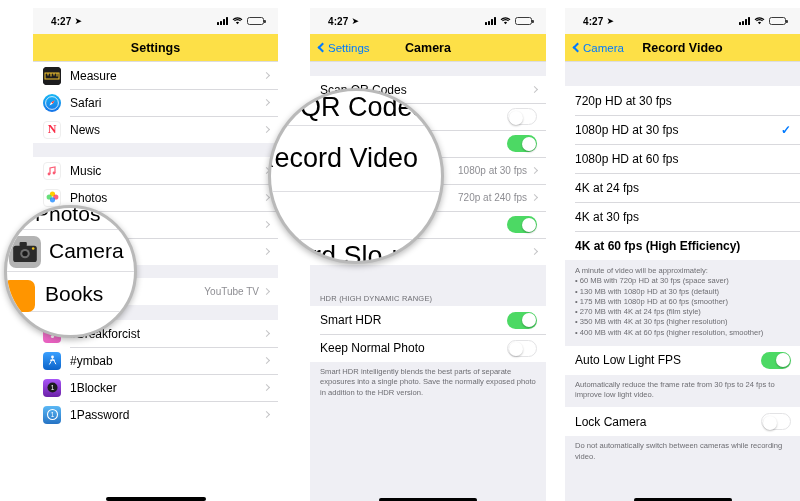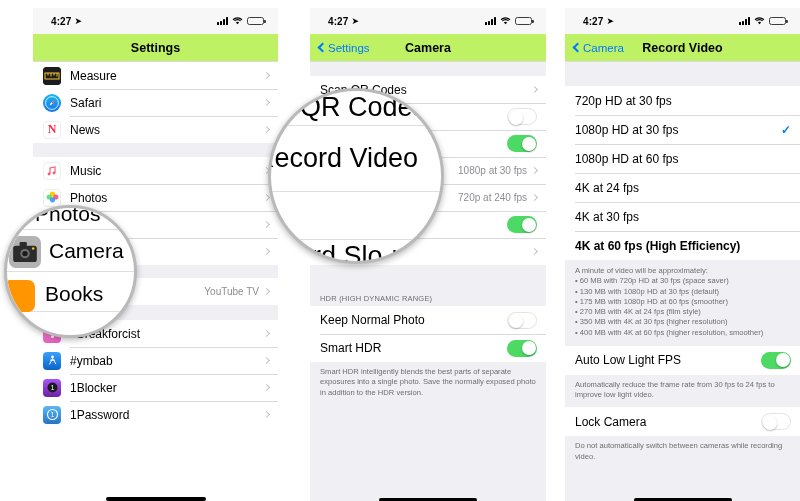--- a/index.html
+++ b/index.html
@@ -45,21 +45,21 @@
     position:relative; padding:1px;
   }
   .batt::after {
     content:""; position:absolute; right:-2.5px; top:2.5px;
     width:1.5px; height:3px; background:#3c3c3c; border-radius:0 1px 1px 0;
   }
   .batt .fill { height:100%; background:#4cd964; border-radius:1px; }
 
   
   .navbar {
-    height: 28px; background:#bef264; position: relative;
+    height: 28px; background:#fde047; position: relative;
     display:flex; align-items:center;
     border-bottom: 0.5px solid #dcdce0;
   }
   .nav-title {
     position:absolute; left:0; right:0; text-align:center;
     font-size:12.5px; font-weight:700; color:#000;
   }
   .nav-back {
     display:flex; align-items:center; gap:1px;
     margin-left:9px; color:#007aff; font-size:11.5px; z-index:2;
@@ -406,28 +406,28 @@
           <span class="lbl">Formats</span>
           <span class="chev-r"></span>
         </div>
       </div>
 
       <div class="gap" style="height:25px;"></div>
       <div class="sec-hd">HDR (HIGH DYNAMIC RANGE)</div>
 
       <div class="grp">
         <div class="row noicon" style="height:28px;">
+          <span class="lbl">Smart HDR</span>
+          <span class="tgl on">
+              <span class="knob"></span>
+            </span>
+        </div>
+        <div class="row noicon" style="height:28px;">
           <span class="lbl">Keep Normal Photo</span>
           <span class="tgl off">
-              <span class="knob"></span>
-            </span>
-        </div>
-        <div class="row noicon" style="height:28px;">
-          <span class="lbl">Smart HDR</span>
-          <span class="tgl on">
               <span class="knob"></span>
             </span>
         </div>
       </div>
 
       <div class="footer">Smart HDR intelligently blends the best parts of separate exposures into a single photo. Save the normally exposed photo in addition to the HDR version.</div>
     </div>
 
     <div class="home-ind"></div>
   </div>

